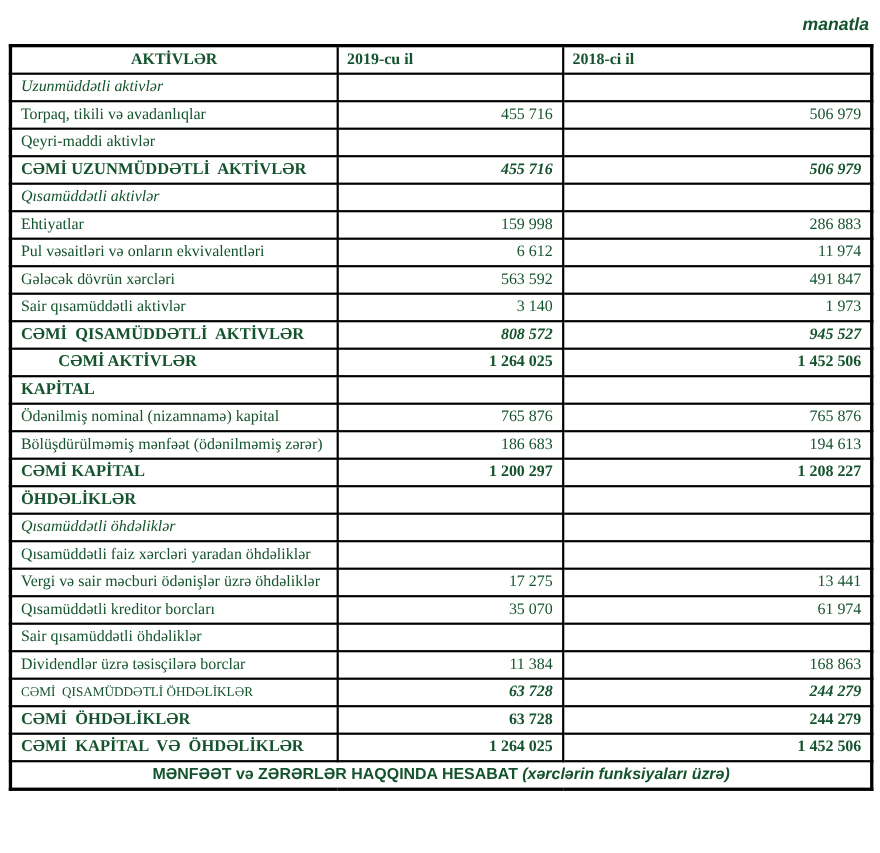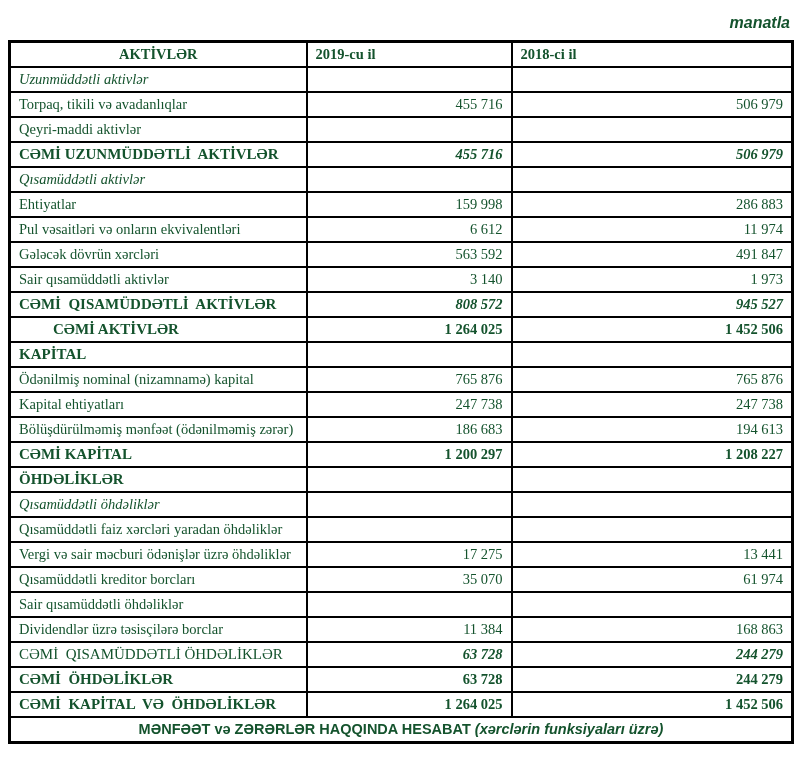--- a/index.html
+++ b/index.html
@@ -63,21 +63,21 @@
   }
   td.val {
     text-align: right;
     padding-right: 10px;
   }
   
   tr.row-subsection td.label { font-style: italic; }
   tr.row-section td.label { font-weight: bold; font-size: 15px; }
   tr.row-subtotal td.label { font-weight: bold; font-size: 15px; }
   tr.row-subtotal td.val { font-weight: bold; font-style: italic; }
-  tr.row-subtotal-light td.label { font-size: 15px; }
+  tr.row-subtotal-light td.label { font-size: 12px; }
   tr.row-subtotal-light td.val { font-weight: bold; font-style: italic; }
   tr.row-total td.label { font-weight: bold; font-size: 15px; }
   tr.row-total td.val { font-weight: bold; }
   tr.row-grand-total td.label { font-weight: bold; font-size: 15px; padding-left: 42px; }
   tr.row-grand-total td.val { font-weight: bold; }
   td.footer-cell {
     text-align: center;
     font-family: "Liberation Sans", sans-serif;
     font-weight: bold;
     font-size: 15px;
@@ -169,25 +169,20 @@
           <td class="label">KAPİTAL</td>
           <td class="val"></td>
           <td class="val"></td>
         </tr>
         <tr class="row-item">
           <td class="label">Ödənilmiş nominal (nizamnamə) kapital</td>
           <td class="val">765 876</td>
           <td class="val">765 876</td>
         </tr>
         <tr class="row-item">
-          <td class="label">Kapital ehtiyatları</td>
-          <td class="val">247 738</td>
-          <td class="val">247 738</td>
-        </tr>
-        <tr class="row-item">
           <td class="label">Bölüşdürülməmiş mənfəət (ödənilməmiş zərər)</td>
           <td class="val">186 683</td>
           <td class="val">194 613</td>
         </tr>
         <tr class="row-total">
           <td class="label">CƏMİ KAPİTAL</td>
           <td class="val">1 200 297</td>
           <td class="val">1 208 227</td>
         </tr>
         <tr class="row-section">

